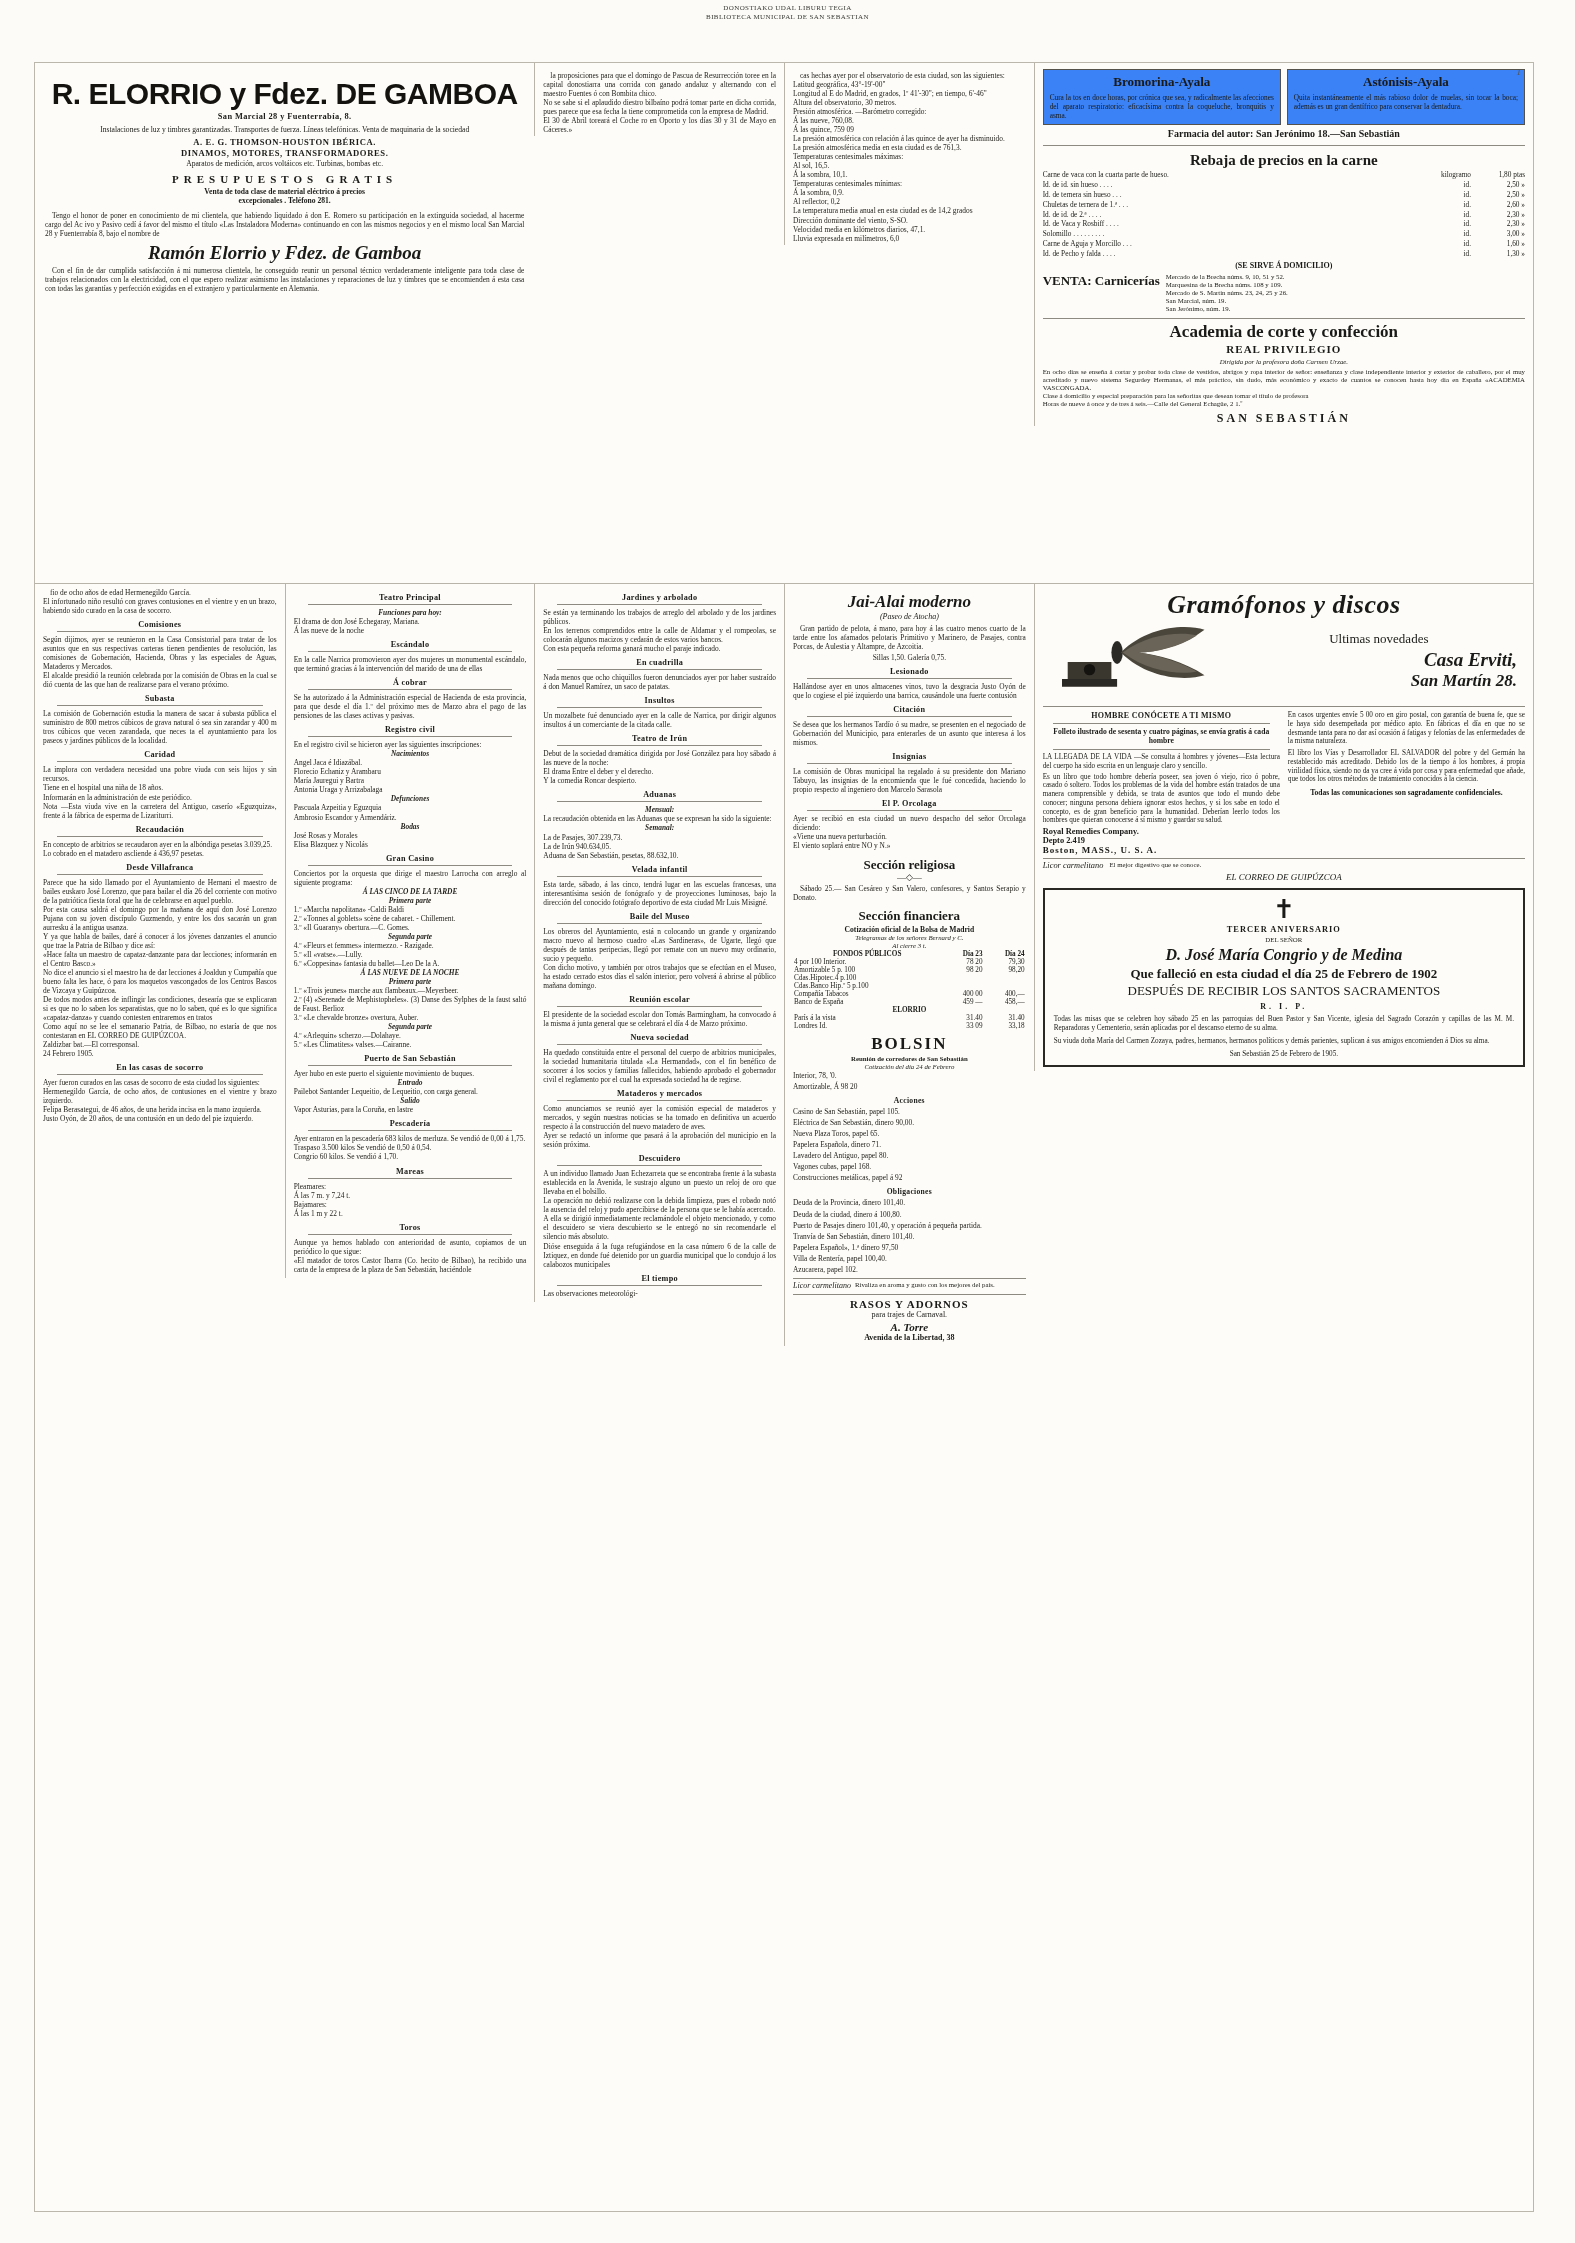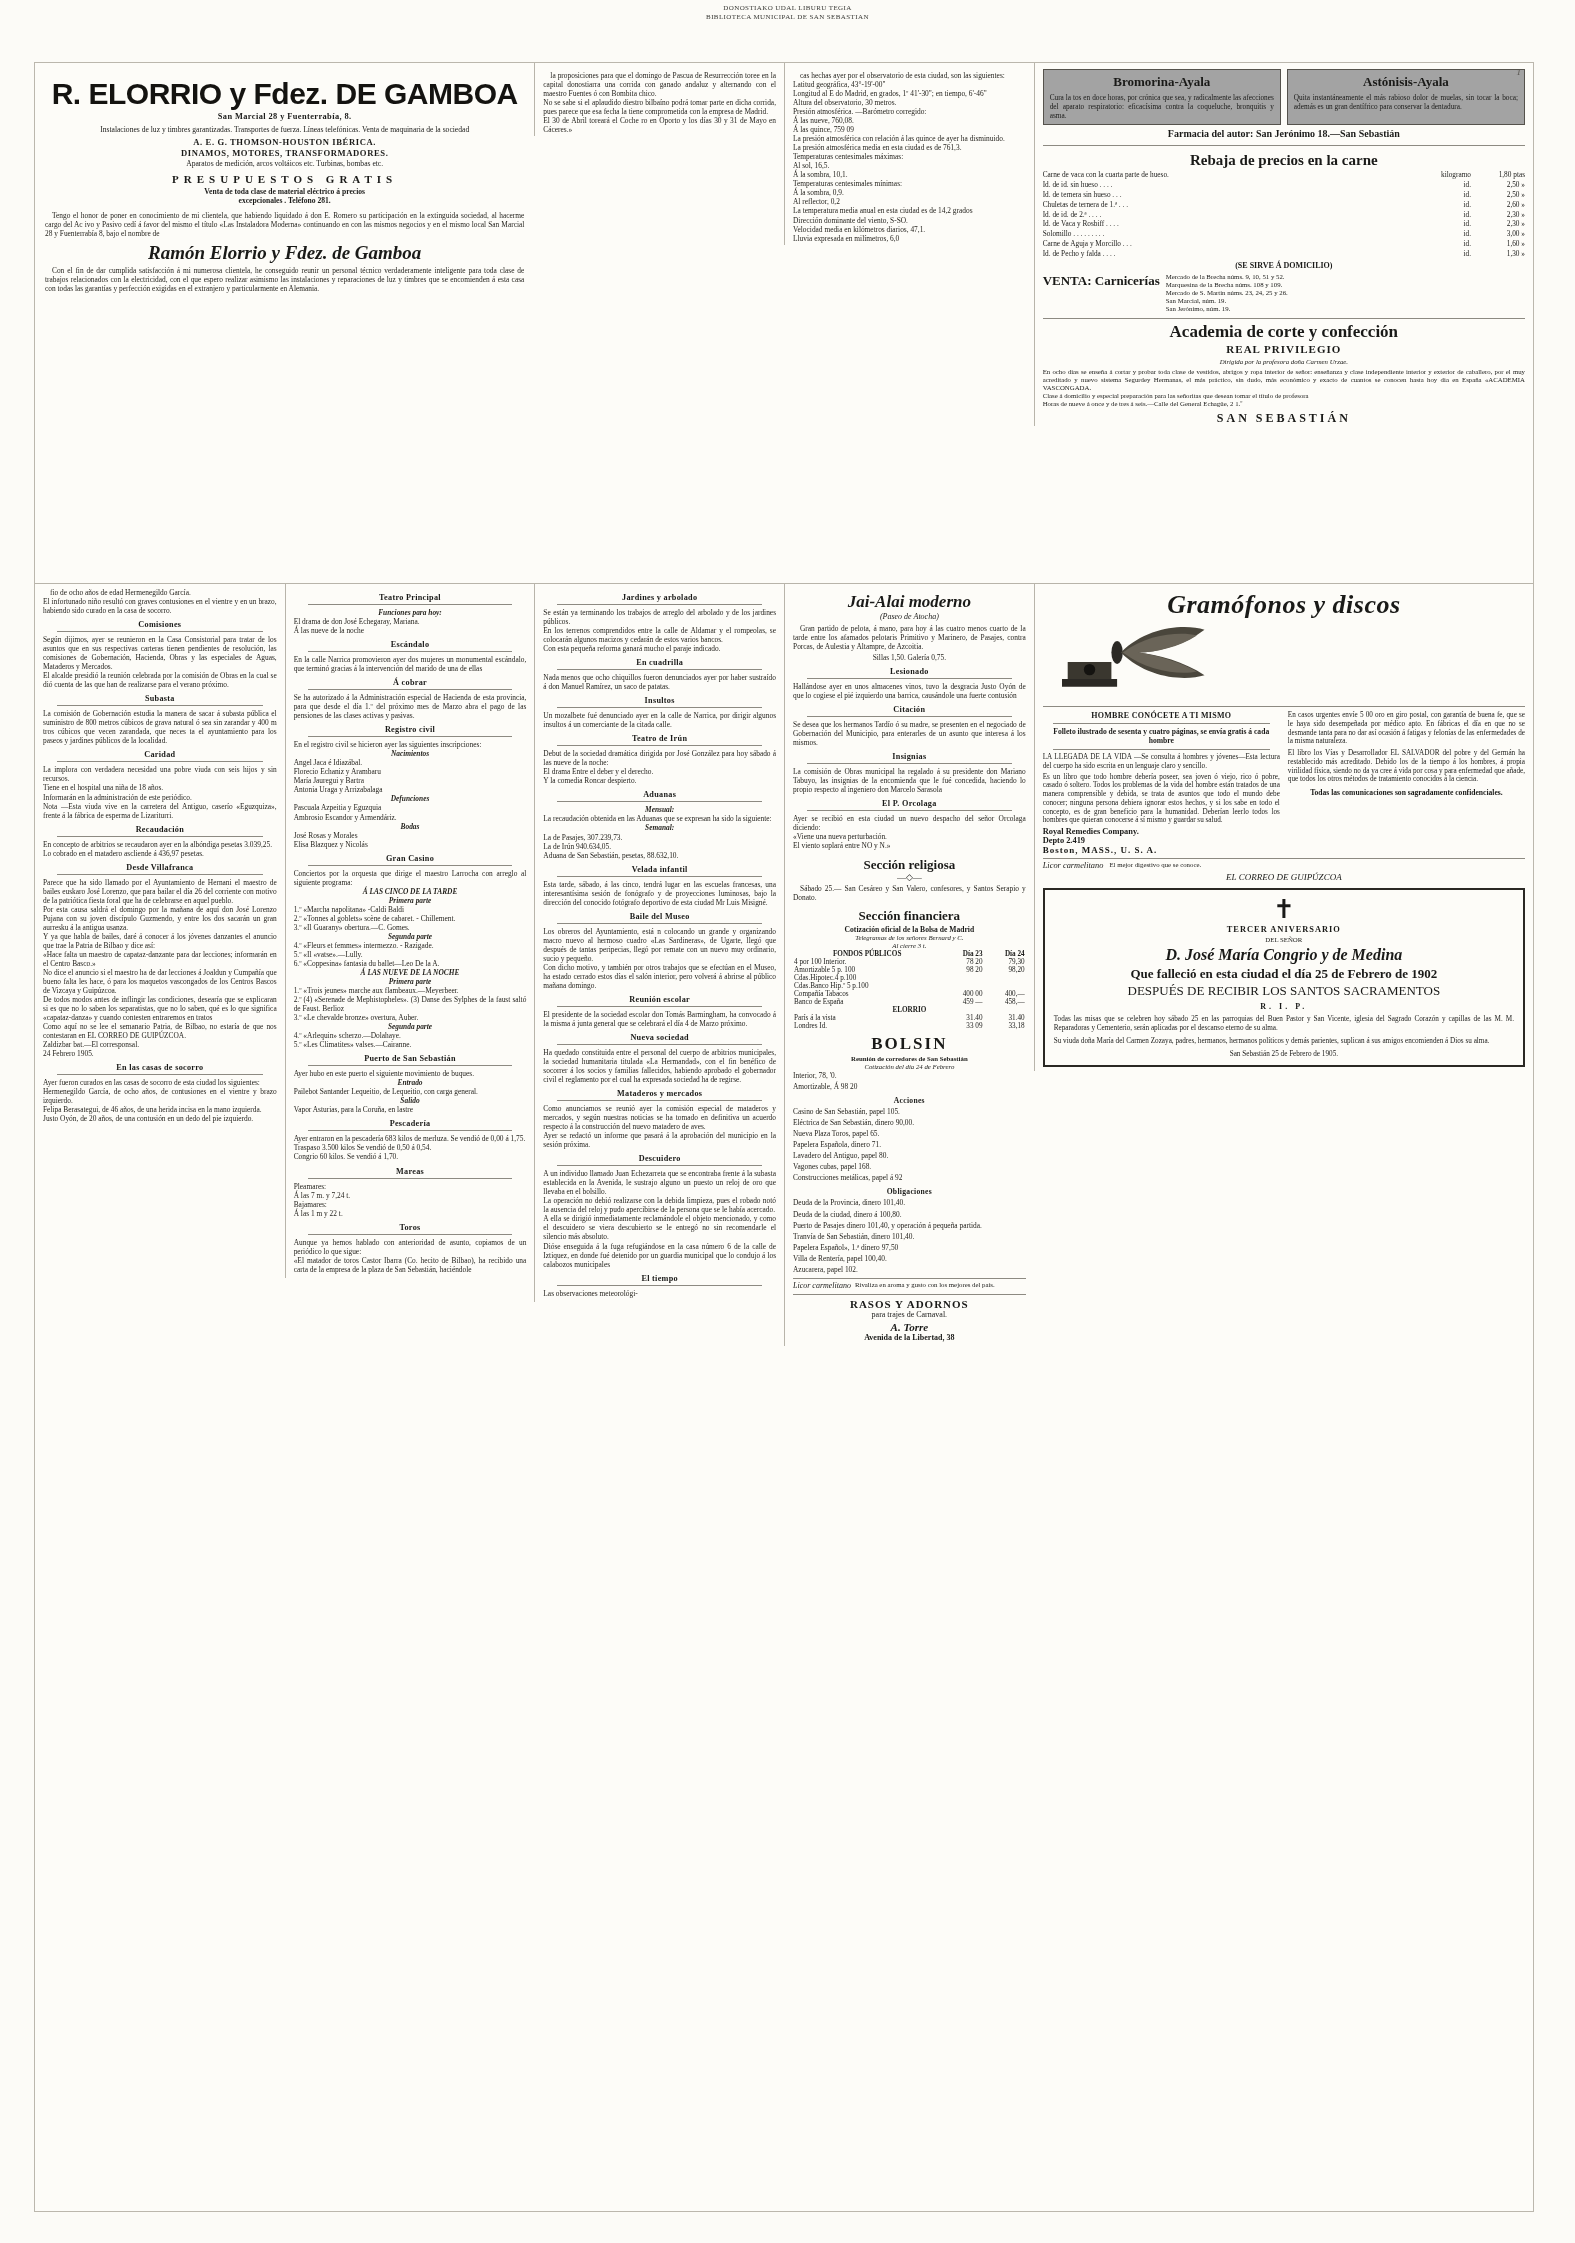--- a/index.html
+++ b/index.html
@@ -93,21 +93,21 @@
     text-align:center;font-size:19px;font-weight:bold;font-style:italic;
     font-family:"Liberation Serif", serif;margin:4px 0 2px;
   }
 
   
   .adbox{
     border:1px solid #55524c;
     box-sizing:border-box;
     padding:4px 6px;
     margin-bottom:5px;
-    background:#a3a3a3;
+    background:#3b82f6;
   }
   .adbox .ad-t{
     text-align:center;font-weight:bold;font-size:13px;margin-bottom:3px;
     font-family:"Liberation Serif", serif;
   }
   .adbox .ad-b{font-size:7.3px;line-height:1.24;text-align:justify;}
 
   .price-row{display:flex;font-size:7.3px;line-height:1.35;}
   .price-row .pname{flex:1;white-space:nowrap;overflow:hidden;}
   .price-row .pval{width:54px;text-align:right;}
@@ -686,20 +686,25 @@
         <div class="gramo-title">Gramófonos y discos</div>
         <div style="display:flex;align-items:center;">
           <svg class="gramophone" viewBox="0 0 200 80" style="width:190px;height:80px">
             <path d="M20 58 L78 58 L78 66 L20 66 Z" fill="#2b2925"></path>
             <path d="M26 40 L72 40 L72 58 L26 58 Z" fill="#3a372f"></path>
             <ellipse cx="78" cy="30" rx="6" ry="12" fill="#2b2925"></ellipse>
             <path d="M82 30 C110 2 150 0 170 6 C150 22 120 30 100 30 C120 32 150 40 170 54 C150 60 110 58 82 30 Z" fill="#4a463c"></path>
             <path d="M84 30 C110 10 145 8 162 12 C144 24 118 30 100 30 C118 32 144 40 162 50 C145 54 110 50 84 30 Z" fill="#6a6458"></path>
             <circle cx="49" cy="48" r="6" fill="#141310"></circle>
           </svg>
+          <div style="flex:1">
+            <div class="gramo-sub">Ultimas novedades</div>
+            <div class="gramo-name">Casa Erviti,</div>
+            <div class="gramo-addr">San Martín 28.</div>
+          </div>
         </div>
         <div style="border-top:1px solid #8d8a82;margin:2px 0 4px;"></div>
 
         <div style="display:flex;gap:8px;">
           <div style="flex:1">
             <div class="us-title">HOMBRE CONÓCETE A TI MISMO</div>
             <div class="rule-h"></div>
             <div class="center b" style="font-size:7.6px;line-height:1.25">Folleto ilustrado de sesenta y cuatro páginas, se envía gratis á cada hombre</div>
             <div class="rule-h"></div>
             <div class="us-ad">LA LLEGADA DE LA VIDA —Se consulta á hombres y jóvenes—Esta lectura del cuerpo ha sido escrita en un lenguaje claro y sencillo.</div>

